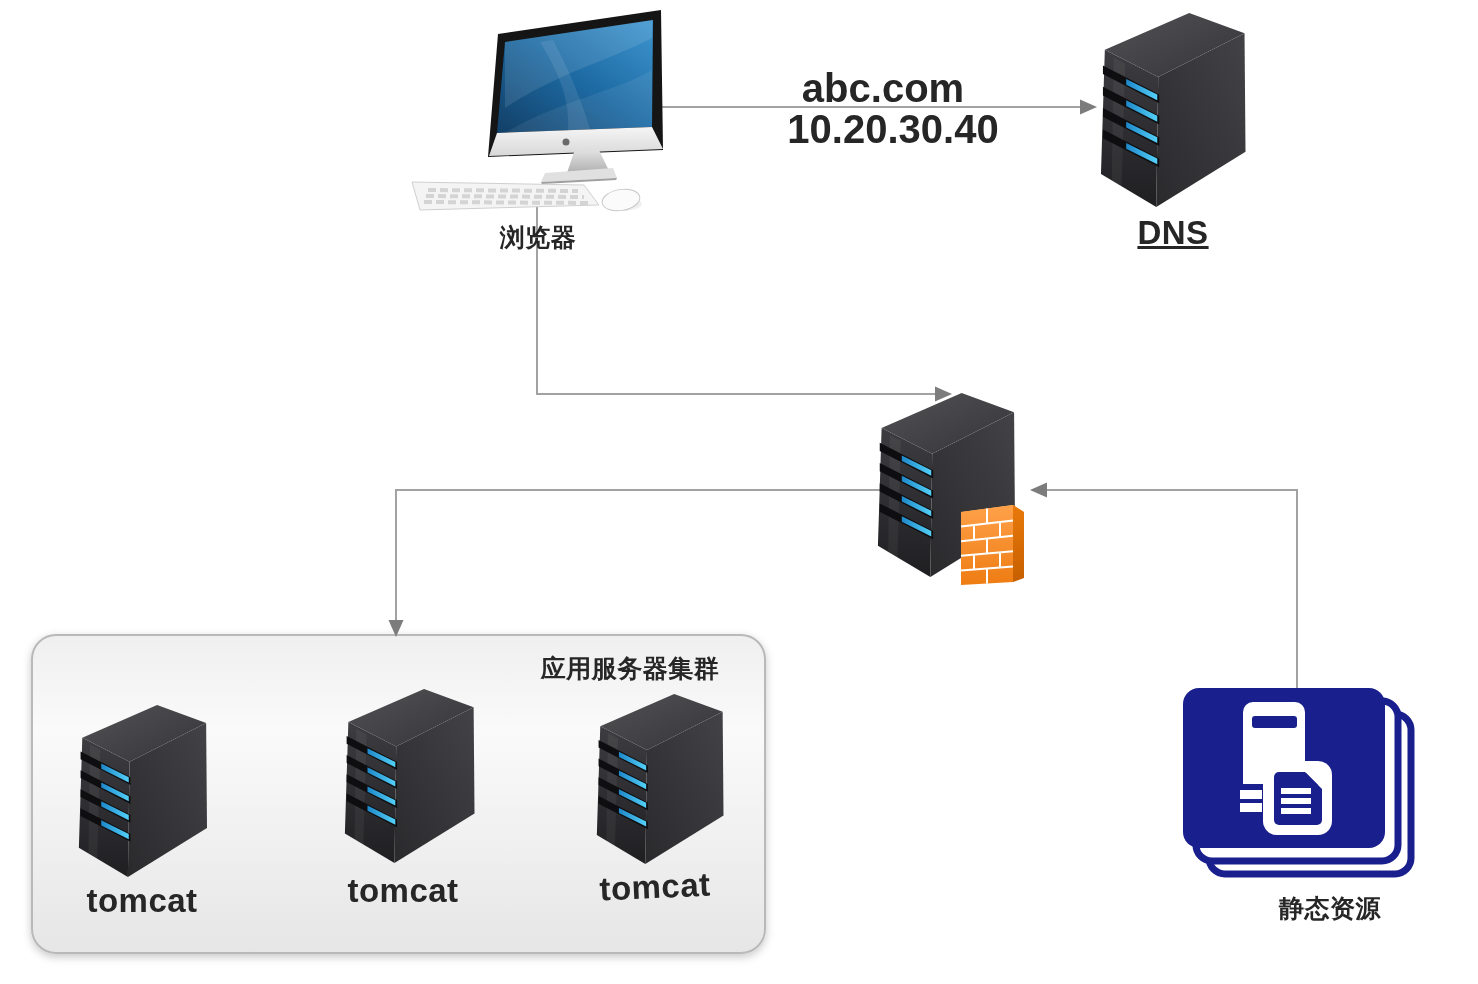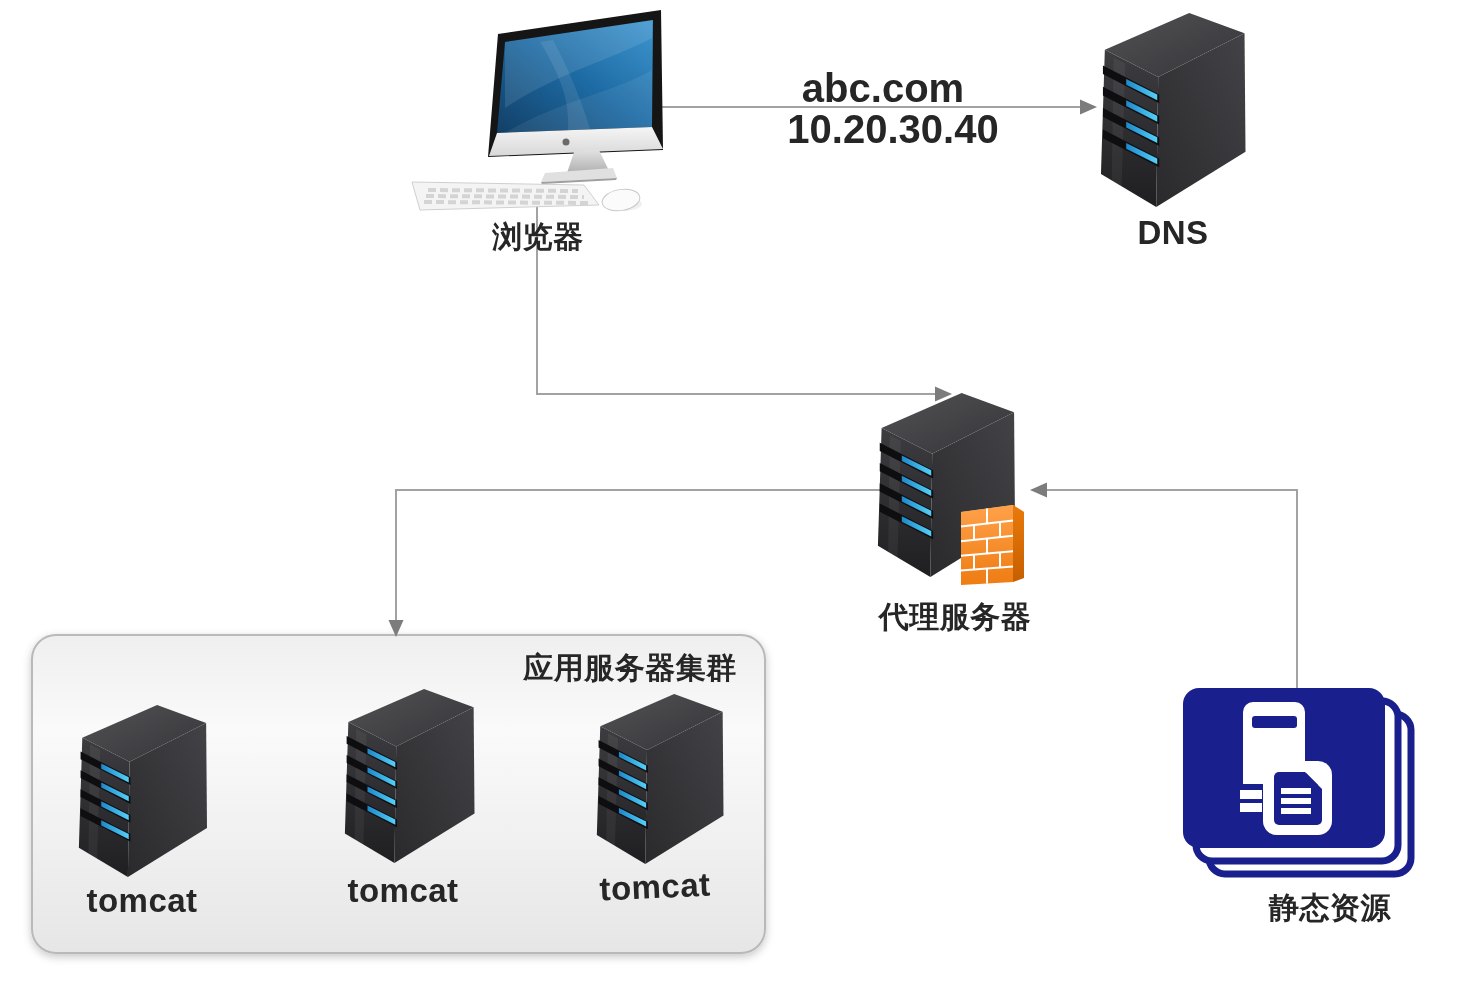--- a/index.html
+++ b/index.html
@@ -13,21 +13,21 @@
   .canvas svg{position:absolute;left:0;top:0;}
   .lbl{
     position:absolute;
     transform:translate(-50%,-50%);
     font-weight:600;
     color:#262626;
     white-space:nowrap;
     letter-spacing:0.5px;
     font-family:"Liberation Sans", sans-serif;
   }
-  .lbl.cn{font-size:30px;}
+  .lbl.cn{font-size:25px;}
   .lbl.en{font-size:33px;}
   .lbl.edge{font-size:40px;letter-spacing:0;}
   .lbl.tilt{transform:translate(-50%,-50%) rotate(-2.5deg);}
 </style>
 </head>
 <body>
 
 <div class="canvas">
 
 <svg width="1478" height="984" viewBox="0 0 1478 984">
@@ -193,27 +193,26 @@
   <g fill="#7c7c7c">
     <path d="M1097,107 L1080,99.5 L1080,114.5 Z"></path>
     <path d="M952,394 L935,386.5 L935,401.5 Z"></path>
     <path d="M1030,490 L1047,482.5 L1047,497.5 Z"></path>
     <path d="M396,637 L388.5,620 L403.5,620 Z"></path>
   </g>
 </svg>
 
 <div class="lbl cn" style="left:538px;top:237px;">浏览器</div>
 
-<div class="lbl en" style="left:1173px;top:233px;">DNS</div>
+<div class="lbl en" style="left:1173px;top:233px;text-decoration:underline;">DNS</div>
 
 <div class="lbl edge" style="left:883px;top:88px;">abc.com</div>
 
 <div class="lbl edge" style="left:885px;top:129px;margin-left:8px;">10.20.30.40</div>
 
-<div class="lbl cn" style="left:955px;top:617px;">代理服务器</div>
 
 <div class="lbl cn" style="left:630px;top:668px;font-weight:700;text-align:center;">应用服务器集群</div>
 
 <div class="lbl en" style="left:142px;top:901px;">tomcat</div>
 
 <div class="lbl en" style="left:403px;top:891px;">tomcat</div>
 
 <div class="lbl en tilt" style="left:655px;top:887px;">tomcat</div>
 
 <div class="lbl cn" style="left:1295px;top:908px;margin-left:35px;">静态资源</div>

